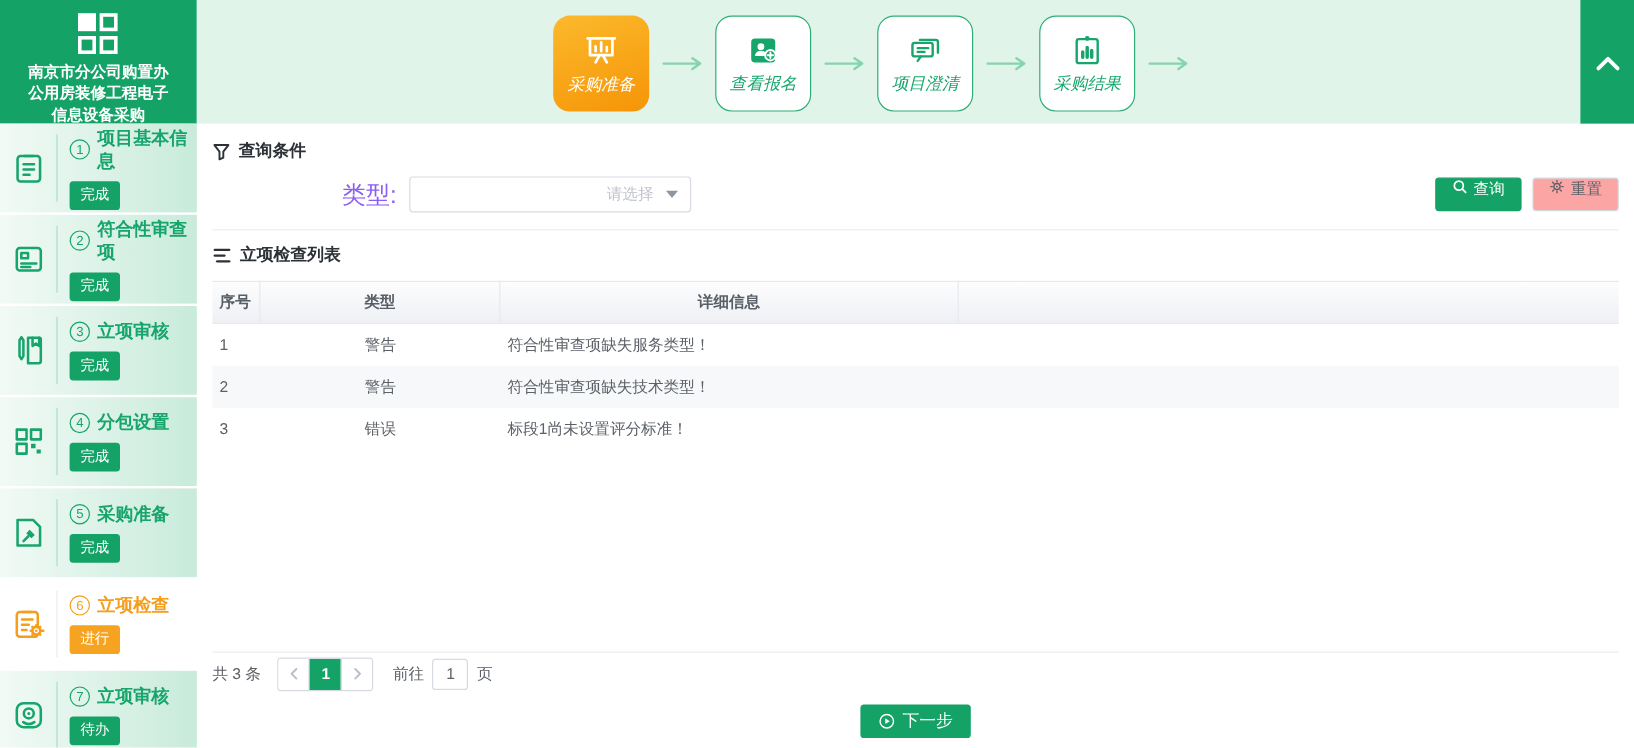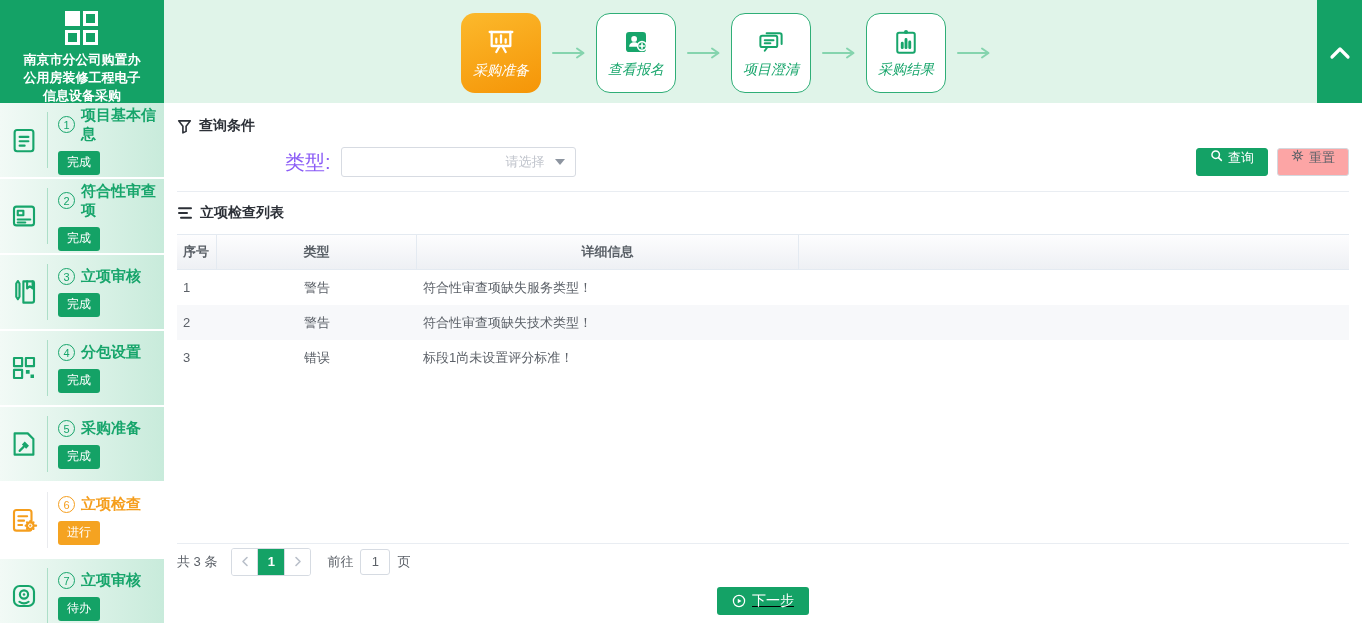--- a/index.html
+++ b/index.html
@@ -82,21 +82,21 @@
   .pager-group { display:flex; margin-left:14px; border:1px solid #d6dbe2; border-radius:3px; overflow:hidden; }
   .pg { width:26px; height:26px; display:flex; align-items:center; justify-content:center;
     background:#fff; color:#b9bfc9; cursor:pointer; }
   .pg.prev { border-right:1px solid #d6dbe2; }
   .pg.next { border-left:1px solid #d6dbe2; }
   .pg.current { background:#14a266; color:#fff; font-weight:700; font-size:13px; cursor:default; }
   .goto-label { margin-left:16px; }
   .goto-input { width:30px; height:26px; margin:0 7px; border:1px solid #d6dbe2; border-radius:3px;
     text-align:center; font-size:13px; color:#5c6168; outline:none; font-family:inherit; }
 
-  .footer-bar { height:44px; display:flex; align-items:center; justify-content:center; flex-shrink:0;text-decoration:underline; }
+  .footer-bar { height:44px; display:flex; align-items:center; justify-content:center; flex-shrink:0; }
   .btn-next { background:#14a266; color:#fff; border:none; border-radius:3px; height:28px;
     padding:0 15px; font-size:14px; display:inline-flex; align-items:center; gap:6px; cursor:pointer;
     font-family:inherit; }
 
   svg { display:block; }
 </style>
 </head>
 <body>
 
 <div class="page">

